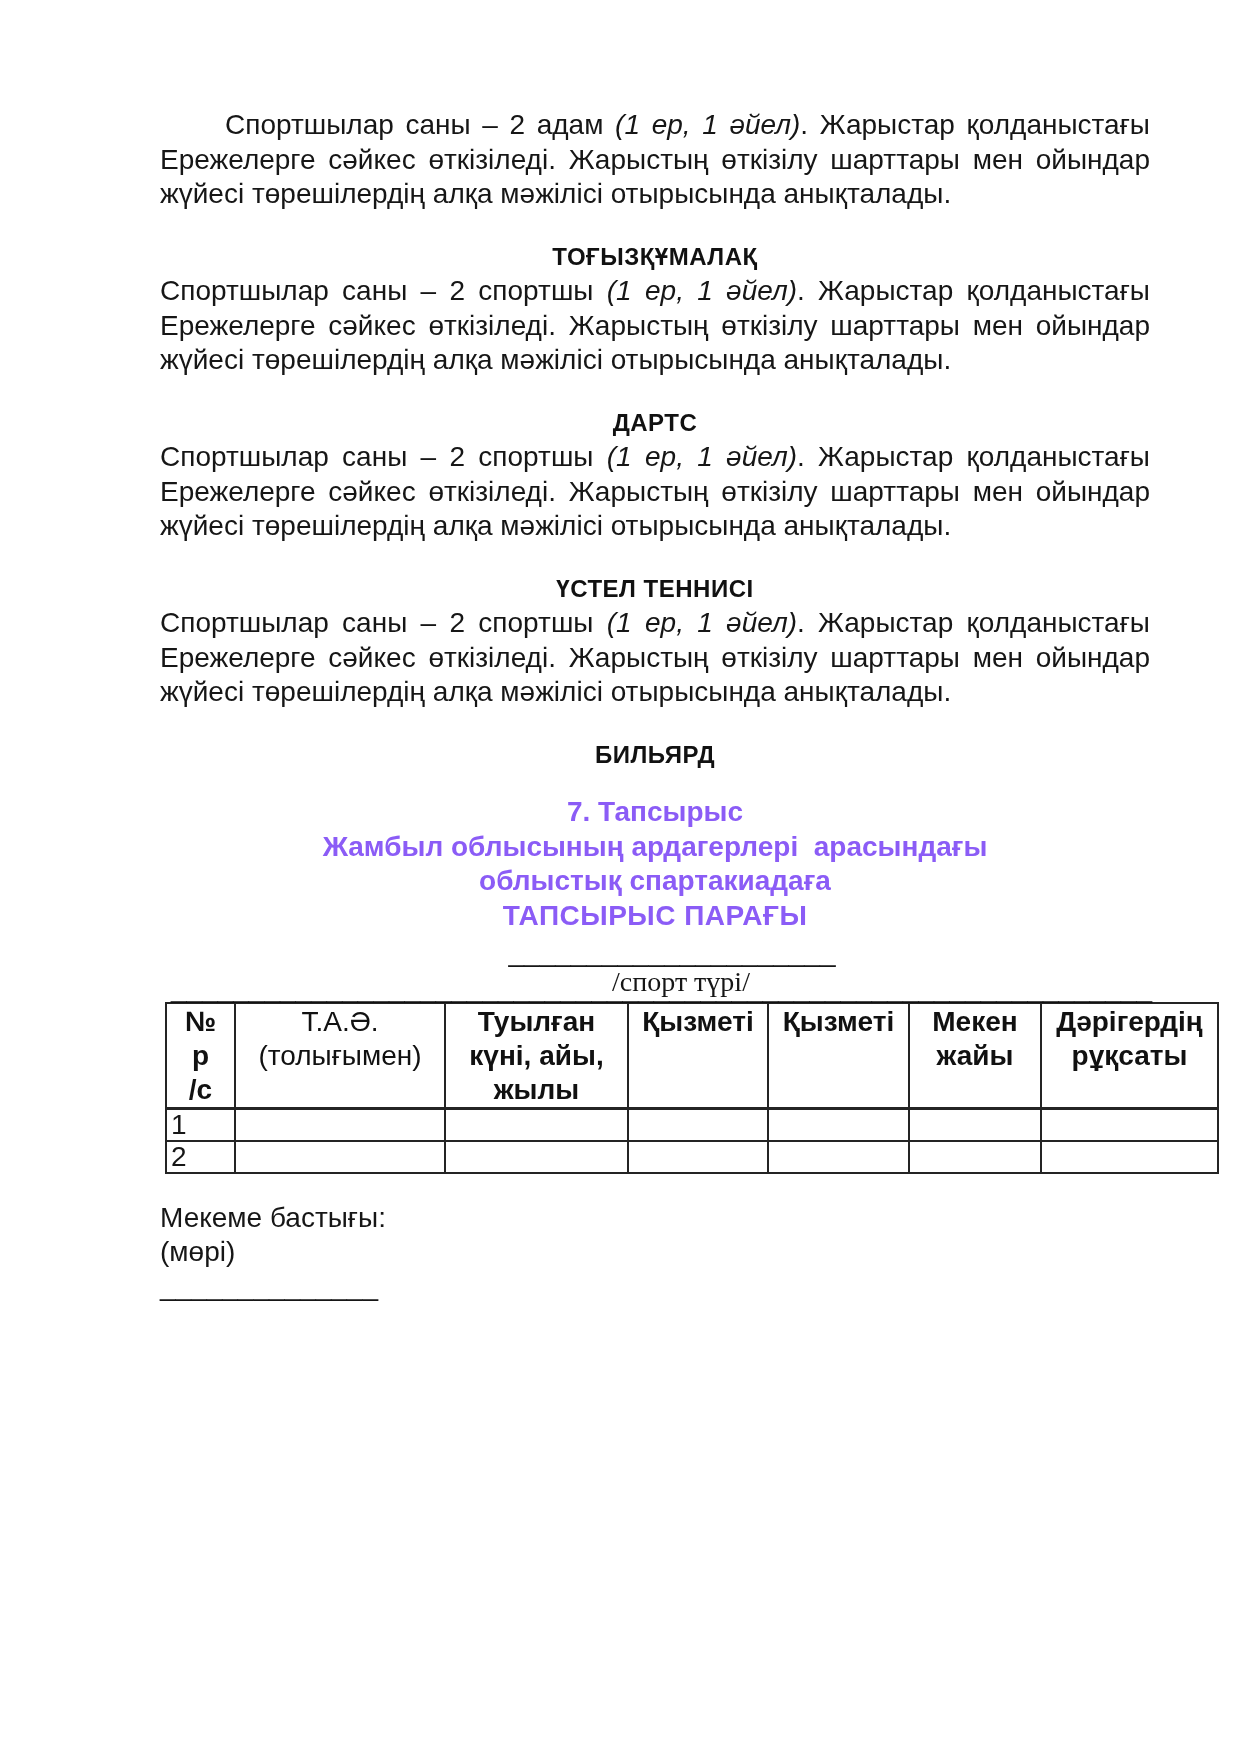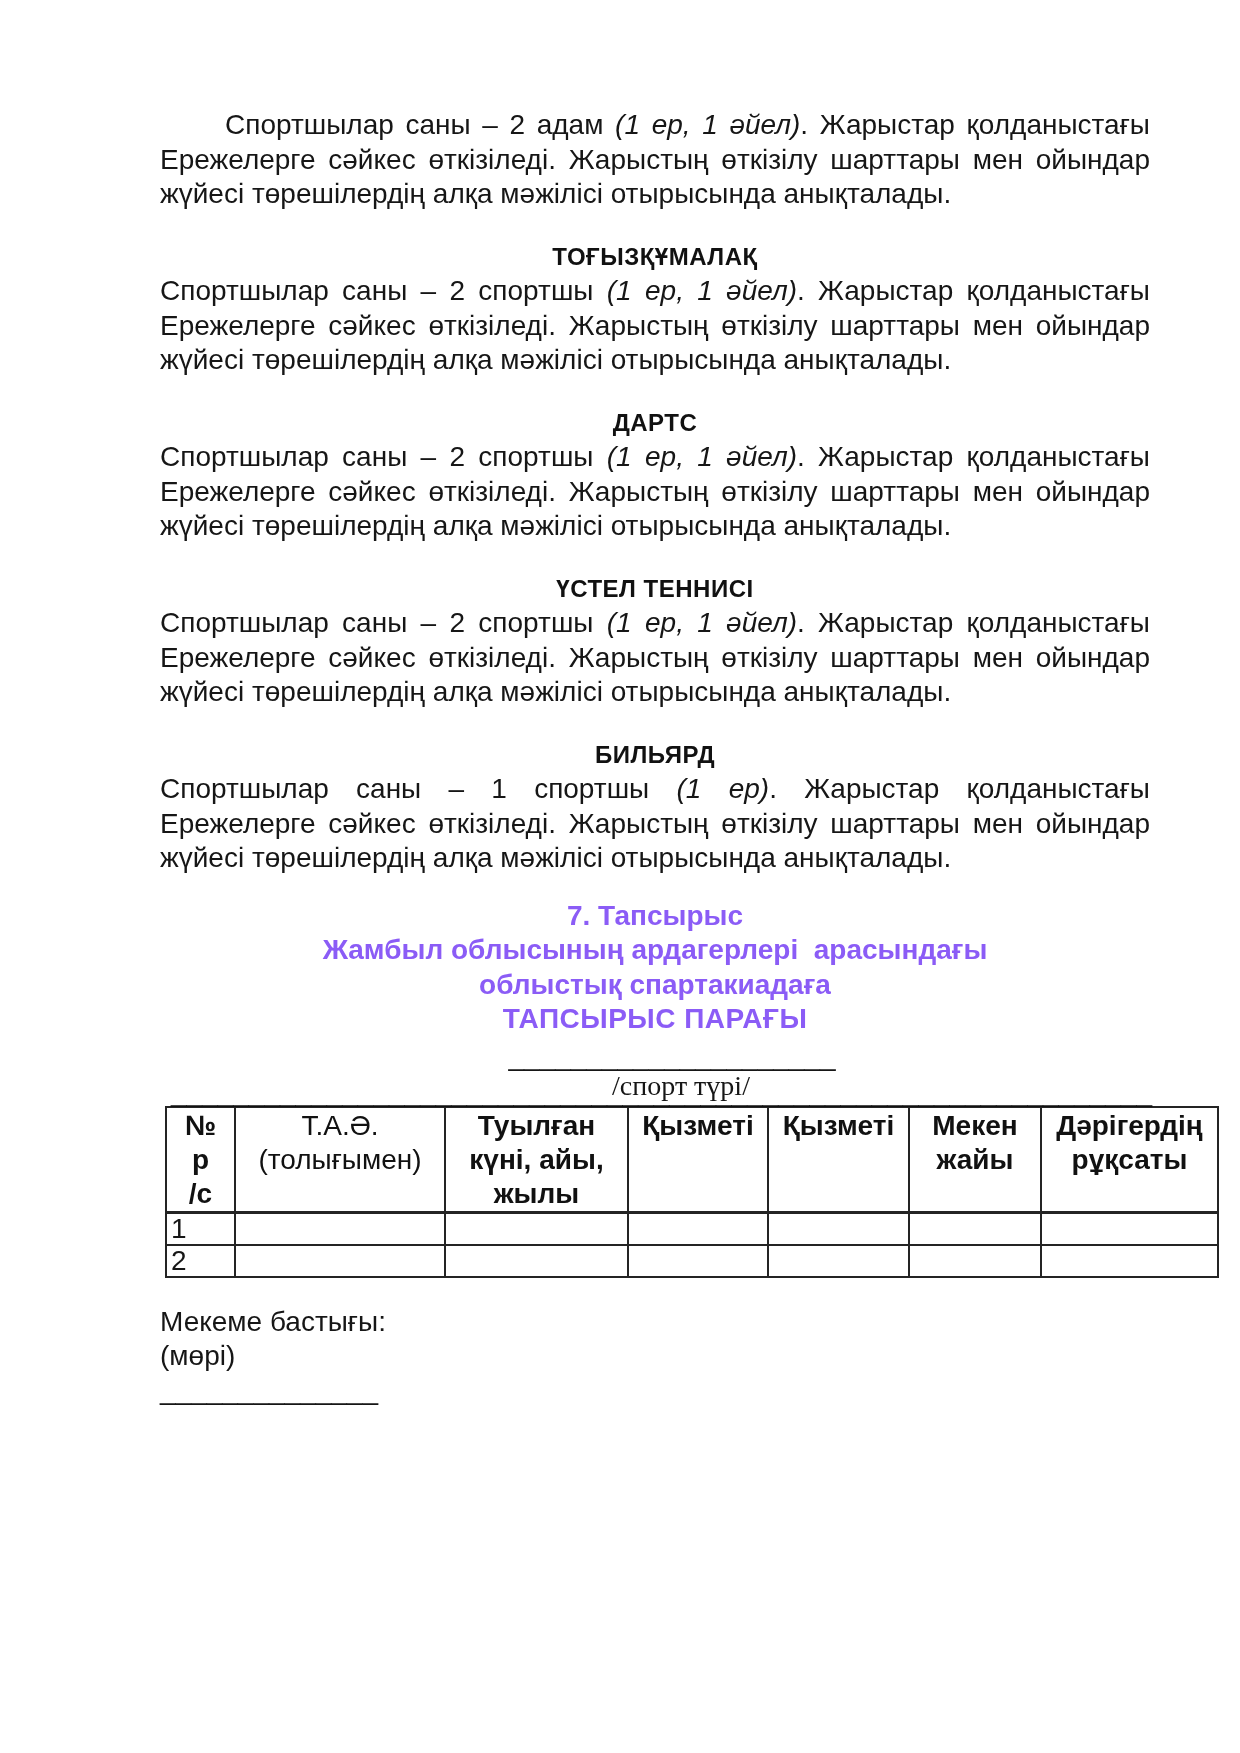--- a/index.html
+++ b/index.html
@@ -79,21 +79,20 @@
   <h2 class="sport-heading">ТОҒЫЗҚҰМАЛАҚ</h2>
   <p class="para"><span>Спортшылар саны – 2 спортшы </span><em>(1 ер, 1 әйел)</em><span>. Жарыстар қолданыстағы Ережелерге сәйкес өткізіледі. Жарыстың өткізілу шарттары мен ойындар жүйесі төрешілердің алқа мәжілісі отырысында анықталады.</span></p>
 
   <h2 class="sport-heading">ДАРТС</h2>
   <p class="para"><span>Спортшылар саны – 2 спортшы </span><em>(1 ер, 1 әйел)</em><span>. Жарыстар қолданыстағы Ережелерге сәйкес өткізіледі. Жарыстың өткізілу шарттары мен ойындар жүйесі төрешілердің алқа мәжілісі отырысында анықталады.</span></p>
 
   <h2 class="sport-heading">ҮСТЕЛ ТЕННИСІ</h2>
   <p class="para"><span>Спортшылар саны – 2 спортшы </span><em>(1 ер, 1 әйел)</em><span>. Жарыстар қолданыстағы Ережелерге сәйкес өткізіледі. Жарыстың өткізілу шарттары мен ойындар жүйесі төрешілердің алқа мәжілісі отырысында анықталады.</span></p>
 
   <h2 class="sport-heading">БИЛЬЯРД</h2>
-  <p class="para"><span>Спортшылар саны – 1 спортшы </span><em>(1 ер)</em><span>. Жарыстар қолданыстағы Ережелерге сәйкес өткізіледі. Жарыстың өткізілу шарттары мен ойындар жүйесі төрешілердің алқа мәжілісі отырысында анықталады.</span></p>
 
   <div class="order-title">
     <div>7. Тапсырыс</div>
     <div>Жамбыл облысының ардагерлері &nbsp;арасындағы</div>
     <div>облыстық спартакиадаға</div>
     <div class="regular">ТАПСЫРЫС ПАРАҒЫ</div>
   </div>
 
 
   <div class="sport-blank">_____________________</div>

